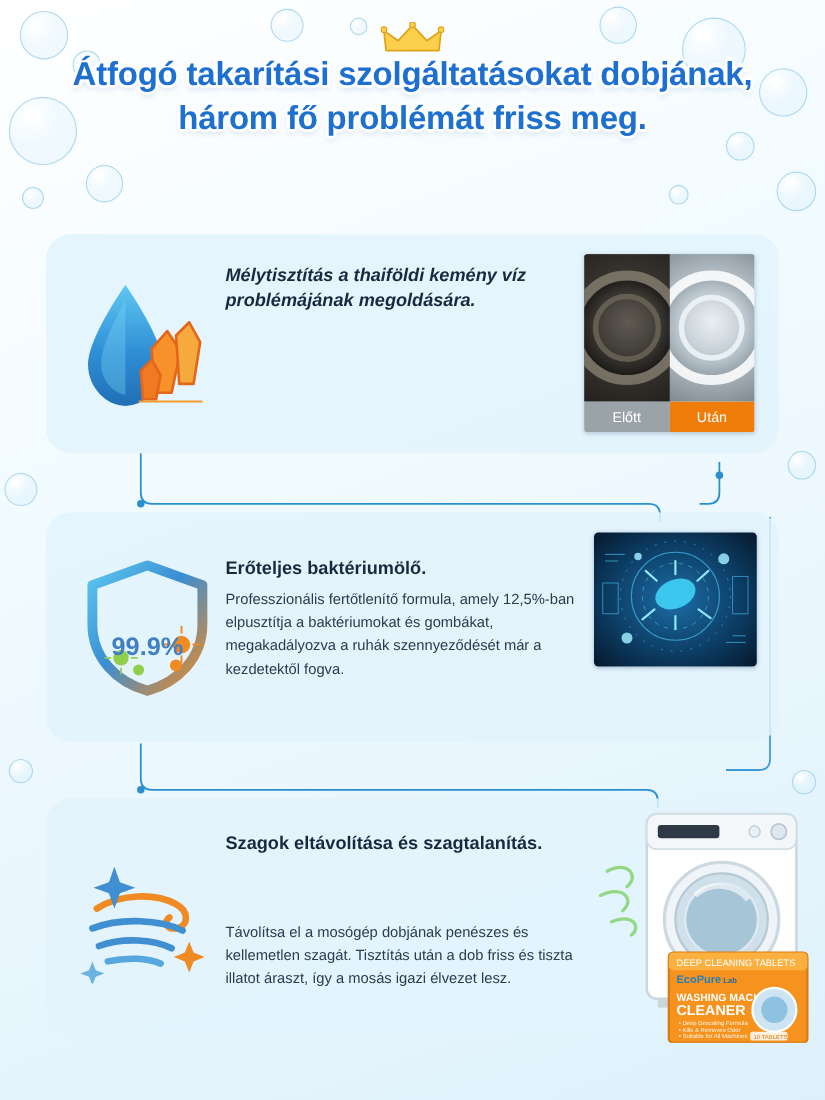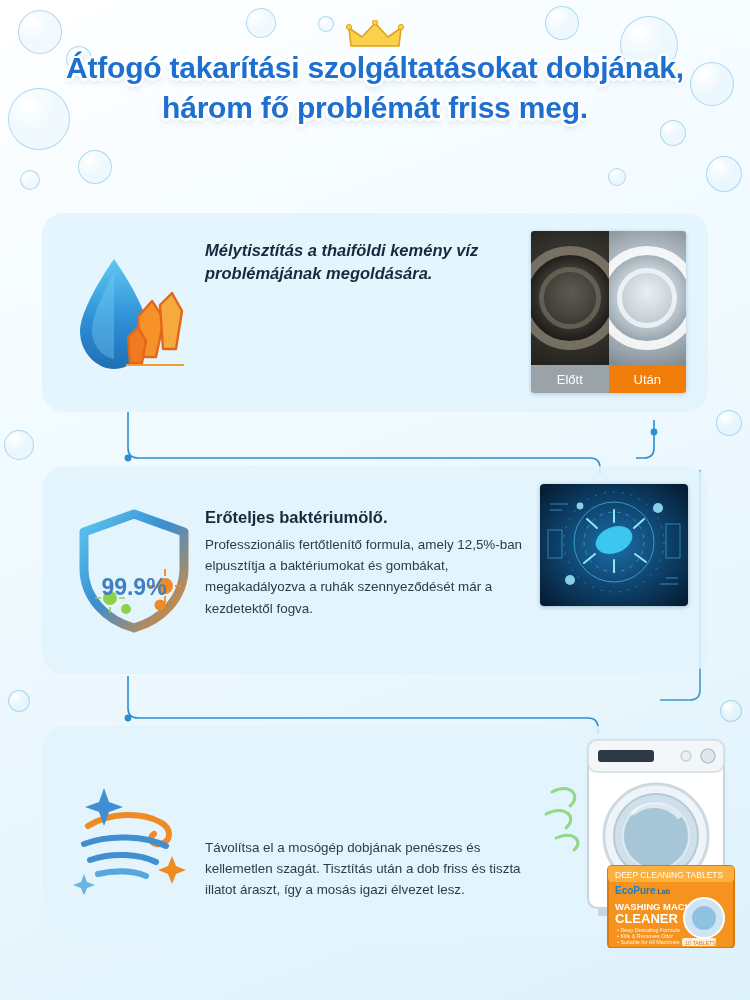--- a/index.html
+++ b/index.html
@@ -344,20 +344,21 @@
           </g>
           <g fill="#f08a22">
             <path d="M104 78 L108 88 L118 92 L108 96 L104 106 L100 96 L90 92 L100 88 Z"></path>
           </g>
           <g fill="#55a7dd">
             <path d="M16 96 L19 104 L27 107 L19 110 L16 118 L13 110 L5 107 L13 104 Z" opacity="0.85"></path>
           </g>
         </svg>
       </div>
 
+      <div class="card-heading" id="c3-head">Szagok eltávolítása és szagtalanítás.</div>
       <div class="card-body" id="c3-body">Távolítsa el a mosógép dobjának penészes és kellemetlen szagát. Tisztítás után a dob friss és tiszta illatot áraszt, így a mosás igazi élvezet lesz.</div>
 
       <div class="washer-wrap">
         <svg viewBox="0 0 240 230" width="240" height="230">
 
           <g stroke="#86d46f" stroke-width="3" fill="none" stroke-linecap="round" opacity="0.85">
             <path d="M40 74 C58 64 70 78 58 88"></path>
             <path d="M34 96 C54 86 66 100 54 110"></path>
             <path d="M44 120 C62 112 72 124 62 132"></path>
           </g>

